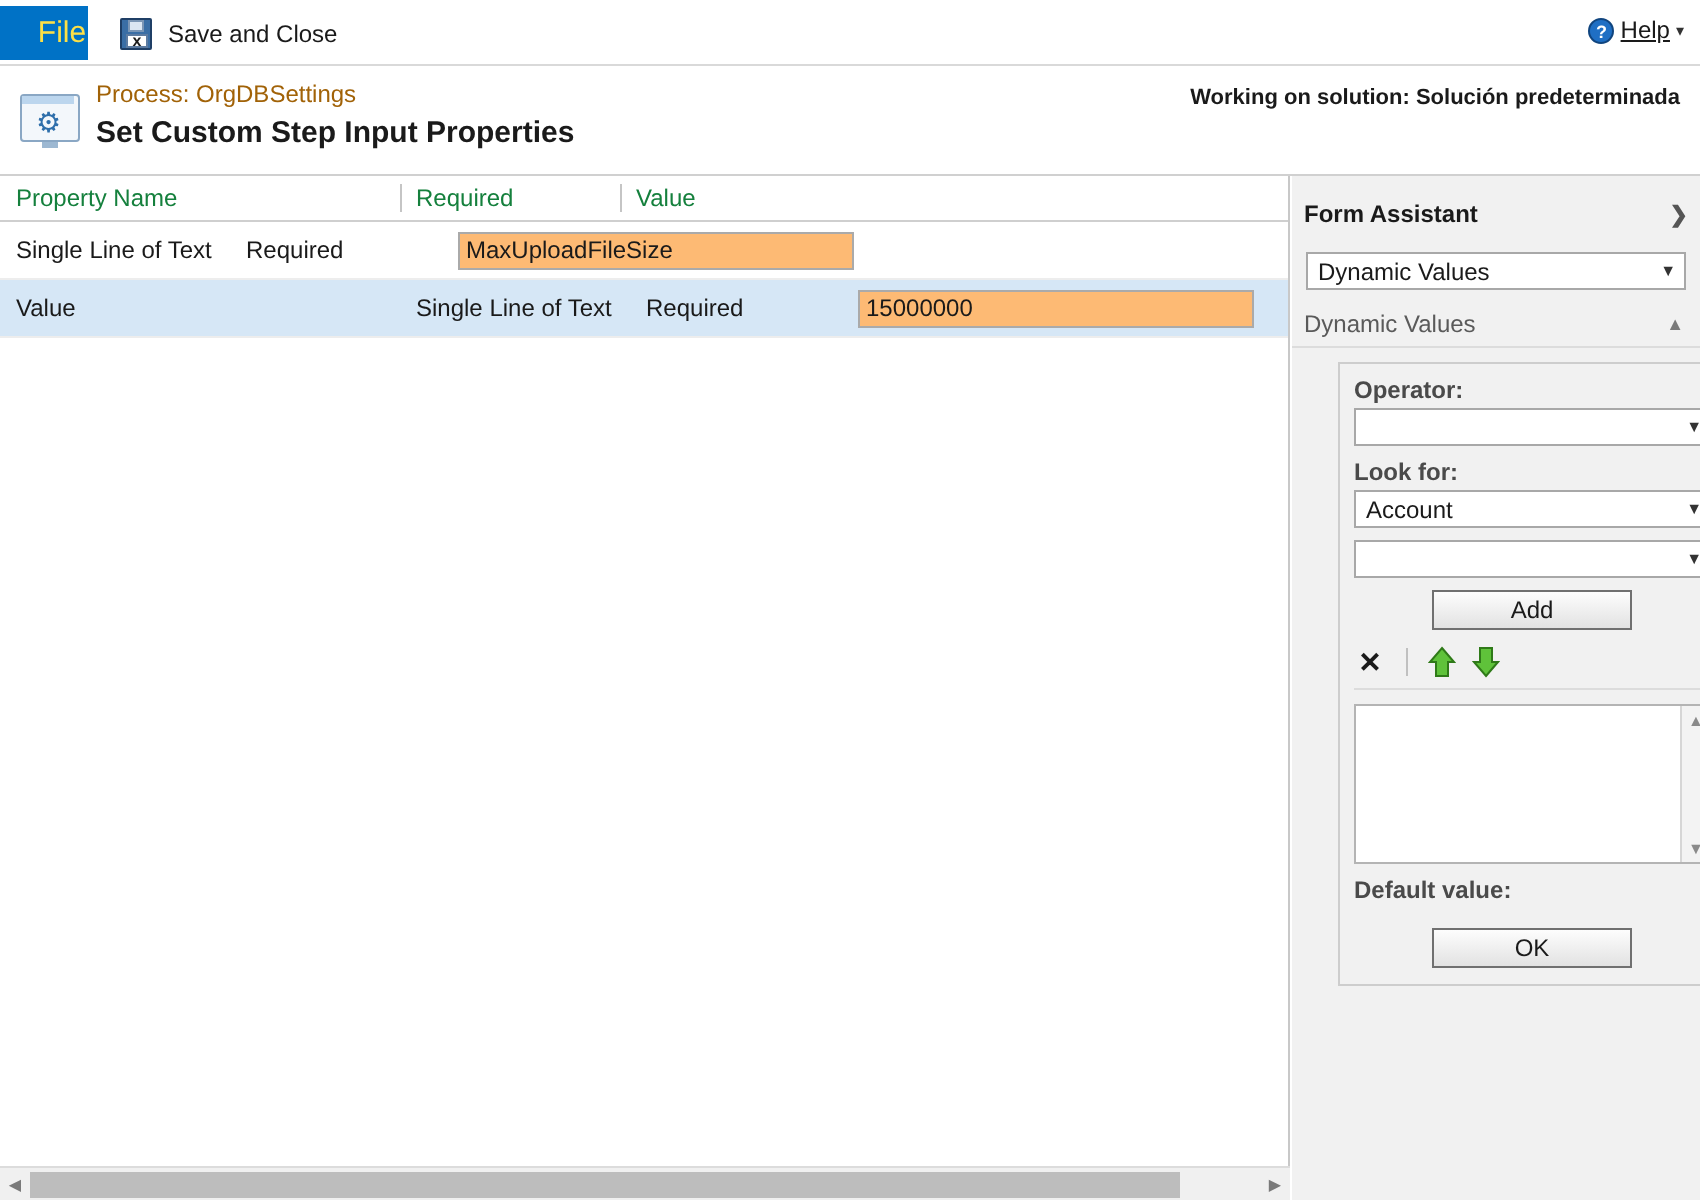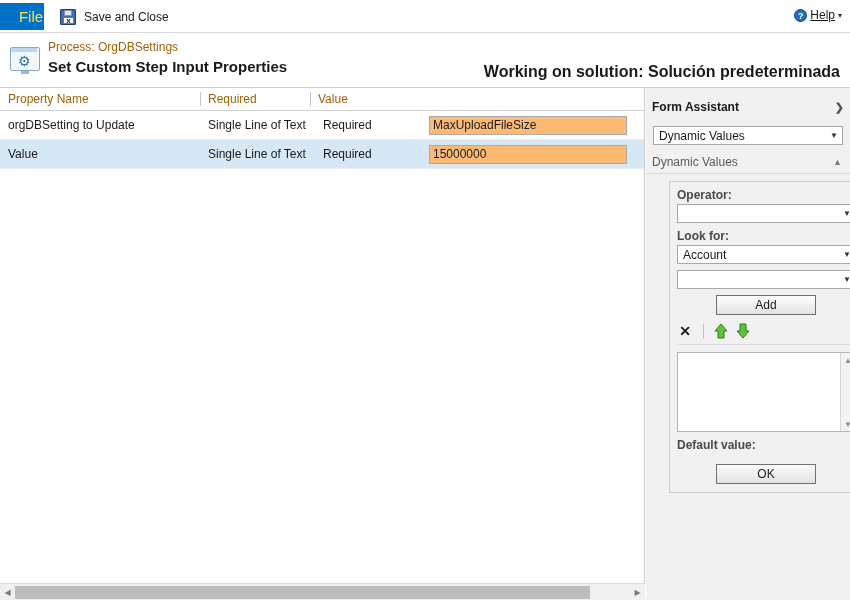--- a/index.html
+++ b/index.html
@@ -149,24 +149,23 @@
   #page-title {
     font-size: 15px;
     font-weight: bold;
     color: #1a1a1a;
     line-height: 20px;
     margin-top: 2px;
   }
   #solution-note {
     position: absolute;
     right: 10px; top: 10px;
-    font-size: 16px;
-    font-weight: bold;
-    color: #1a1a1a;
-    margin-top: 20px;
+    font-size: 11px;
+    font-weight: bold;
+    color: #1a1a1a;
   }
 
   
   #body-split {
     position: relative;
     height: 512px;
   }
 
   
   #grid-pane {
@@ -177,21 +176,21 @@
     border-right: 1px solid #c8c8c8;
   }
   #grid-head {
     display: flex;
     height: 23px;
     border-bottom: 1px solid #cfcfcf;
     background: #ffffff;
   }
   #grid-head .hcell {
     font-size: 12px;
-    color: #a16207;
+    color: #15803d;
     line-height: 23px;
     padding-left: 8px;
     position: relative;
   }
   #grid-head .hcell + .hcell::before {
     content: "";
     position: absolute;
     left: 0; top: 4px;
     width: 1px; height: 14px;
     background: #c5c5c5;
@@ -449,21 +448,20 @@
 
   <div id="grid-pane">
 
     <div id="grid-head">
       <div class="hcell col-prop">Property Name</div>
       <div class="hcell col-req">Required</div>
       <div class="hcell col-val">Value</div>
     </div>
 
     <div class="grid-row">
-      <div class="cell col-prop">orgDBSetting to Update</div>
       <div class="cell col-type">Single Line of Text</div>
       <div class="cell col-req">Required</div>
       <div class="cell col-val val">
         <input class="cell-input" type="text" value="MaxUploadFileSize" style="">
       </div>
     </div>
 
     <div class="grid-row selected">
       <div class="cell col-prop">Value</div>
       <div class="cell col-type">Single Line of Text</div>

